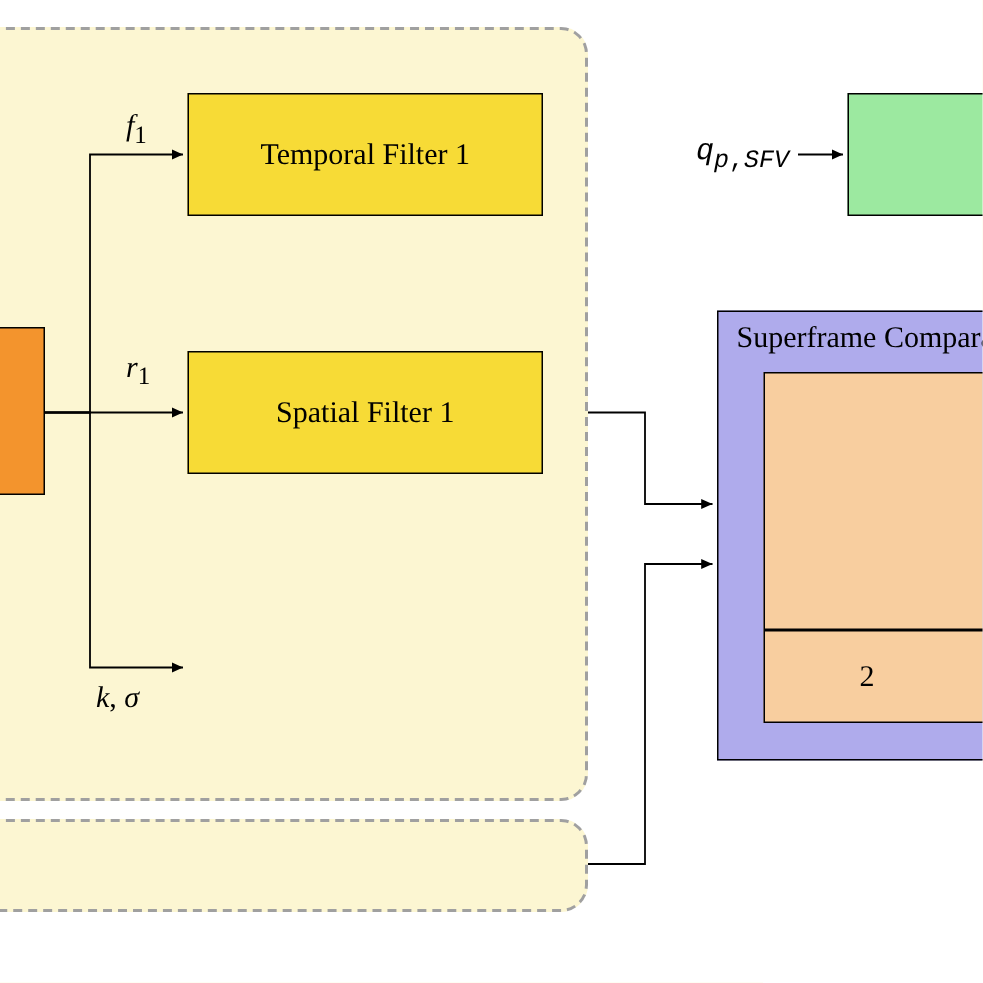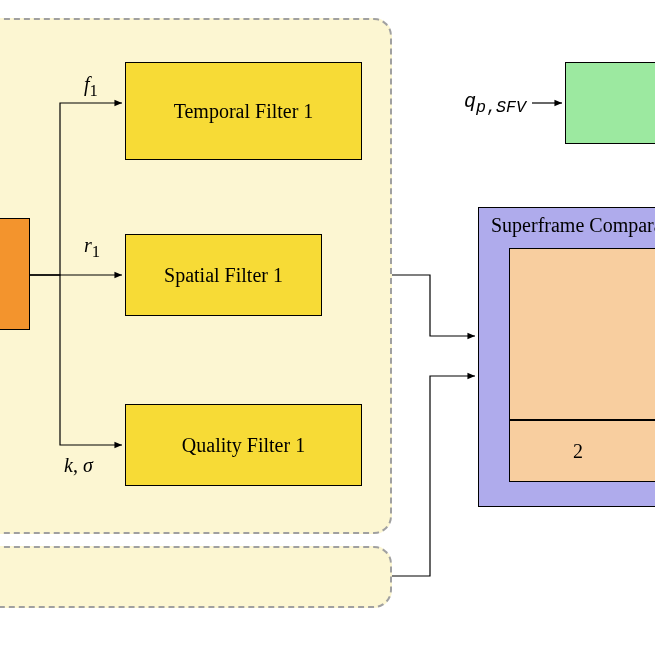--- a/index.html
+++ b/index.html
@@ -60,31 +60,28 @@
 <body>
 
 <div class="viewport">
 
   <div class="dashed-group group-yellow" style="left:-44px; top:18px; width:436px; height:516px;"></div>
 
   <div class="dashed-group group-yellow" style="left:-44px; top:546px; width:436px; height:62px;"></div>
 
   <div class="box orange" style="left:-44px; top:218px; width:74px; height:112px;"></div>
 
-  <div class="box yellow" style="left:125px; top:62px; width:237px; height:98px;">
+  <div class="box yellow" style="left:125px; top:62px; width:237px; height:82px;">
     <span>Temporal Filter 1</span>
   </div>
 
-  <div class="box yellow" style="left:125px; top:234px; width:197px; height:82px;">
+  <div class="box yellow" style="left:125px; top:234px; width:237px; height:82px;">
     <span>Spatial Filter 1</span>
   </div>
 
-  <div class="box yellow" style="left:125px; top:404px; width:237px; height:82px;">
-    <span>Quality Filter 1</span>
-  </div>
 
   <div class="box green" style="left:565px; top:62px; width:120px; height:82px;"></div>
 
   <div class="box purple" style="left:478px; top:207px; width:210px; height:300px; display:block;">
     <div style="position:absolute; left:12px; top:6px; font-family:'Times New Roman',serif; white-space:nowrap;">Superframe Comparator</div>
 
     <div class="box peach" style="left:30px; top:40px; width:210px; height:172px;"></div>
     <div class="box peach" style="left:30px; top:212px; width:210px; height:62px;">
       <span style="position:relative; left:-36px;">2</span>
     </div>

